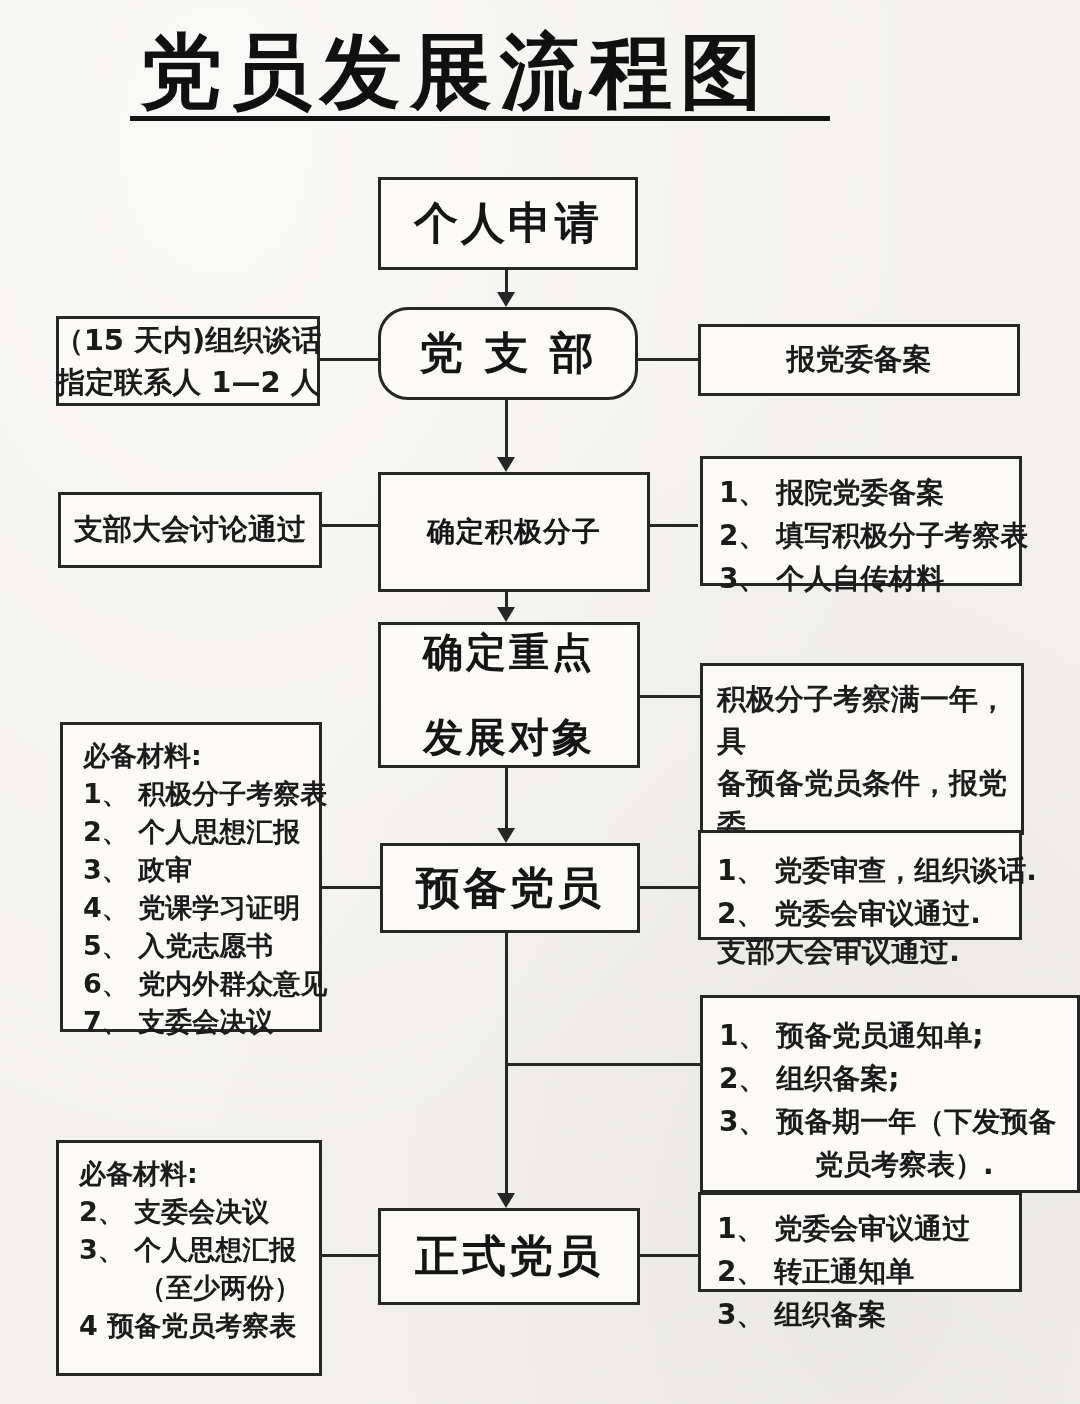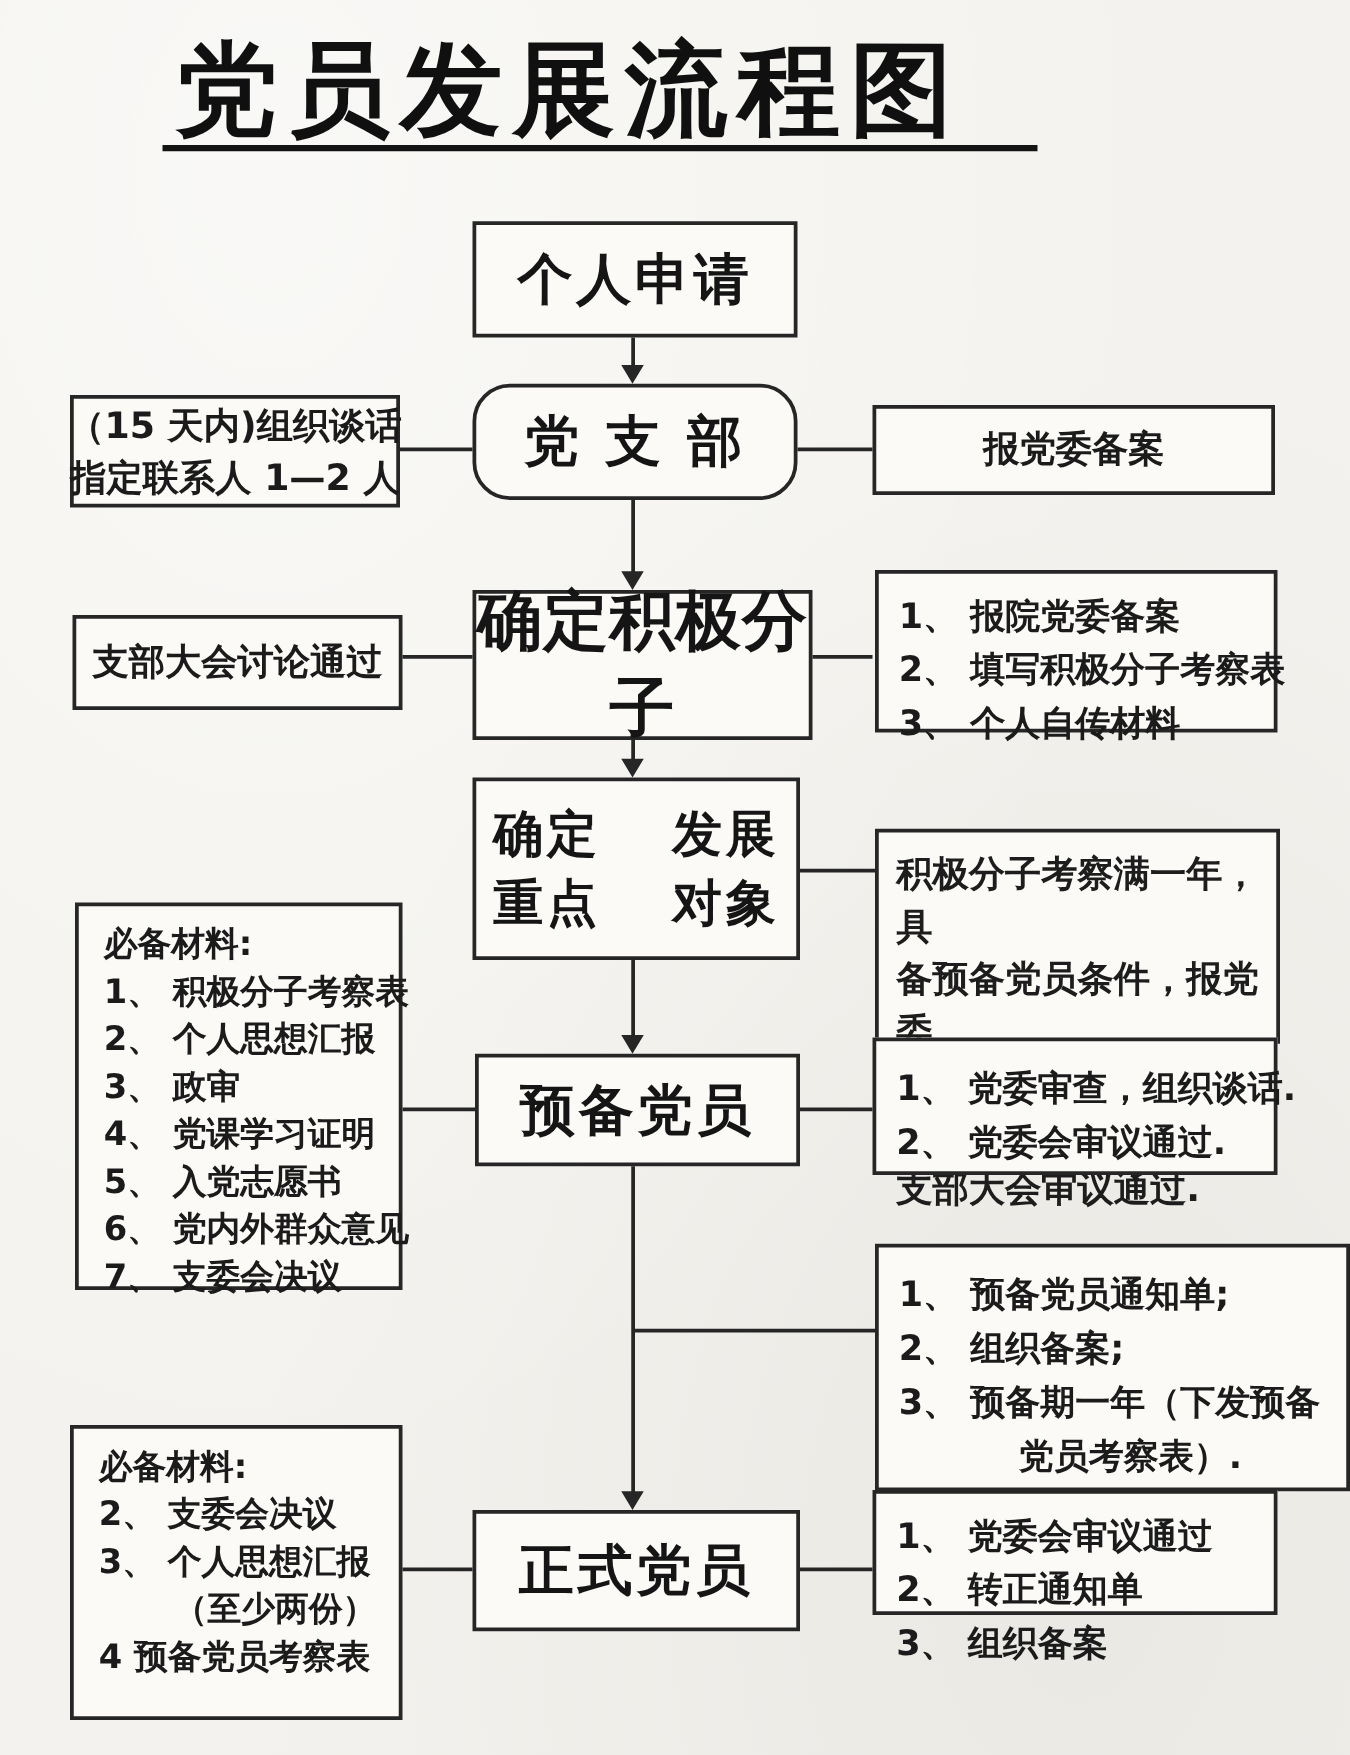--- a/index.html
+++ b/index.html
@@ -25,22 +25,22 @@
   }
   .title-underline{position:absolute;left:130px;top:116px;width:700px;height:5px;background:#141414;}
   .box{
     position:absolute;box-sizing:border-box;
     background:#fbfaf7;border:3px solid #262626;
   }
   .flow{
     display:flex;align-items:center;justify-content:center;
     font-weight:700;font-size:44px;letter-spacing:3px;color:#151515;text-align:center;
   }
-  .flow.two-line{flex-direction:row;gap:30px;font-size:40px;}
-  .flow.mid{font-size:52px;letter-spacing:1px;font-family:Liberation Serif, serif;}
+  .flow.two-line{flex-direction:column;gap:30px;font-size:40px;}
+  .flow.mid{font-size:28px;letter-spacing:1px;font-family:Liberation Serif, serif;}
   .note{
     padding:10px 14px;font-weight:700;color:#1b1b1b;
   }
   .note .line{white-space:nowrap;}
   .centered{display:flex;flex-direction:column;align-items:center;justify-content:center;text-align:center;}
   .l1{font-size:29px;line-height:42px;}
   .single{font-size:29px;}
   .list{font-size:27px;line-height:38px;padding:12px 20px;}
   .list-lg{font-size:28px;line-height:43px;padding:12px 16px;}
   .para{font-size:29px;line-height:42px;padding:12px 14px;font-weight:700;margin-top:45px;}

